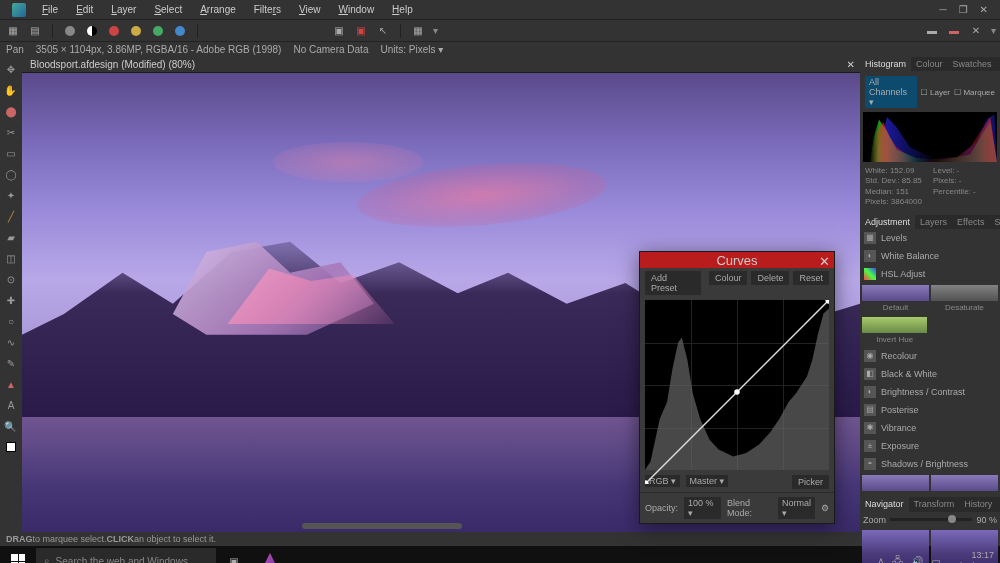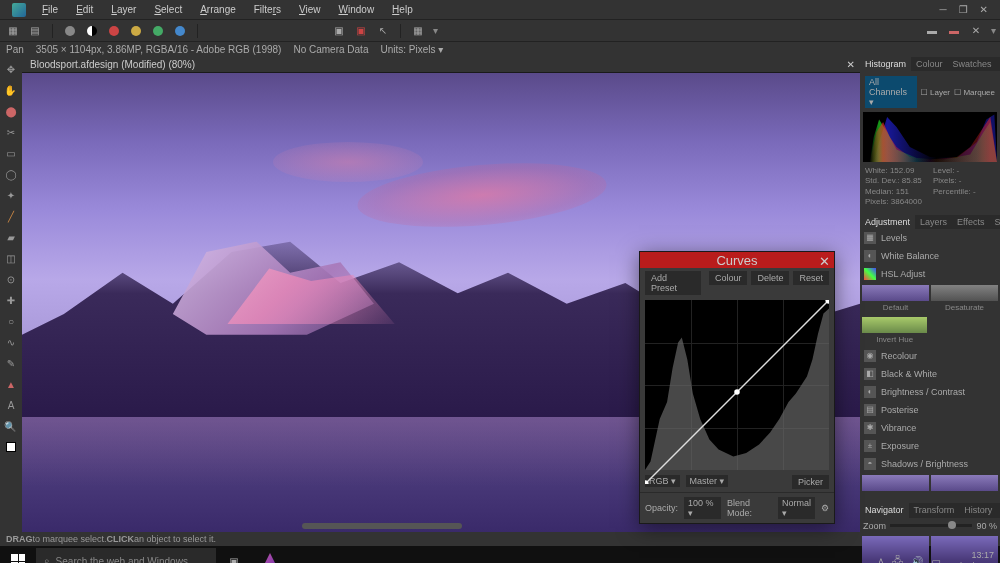--- a/index.html
+++ b/index.html
@@ -291,21 +291,21 @@
           <div class="adj-icon">◓</div>
           <span>Shadows / Brightness</span>
         </div>
     </div>
     <div class="adj-presets">
       <div class="adj-preset"></div>
       <div class="adj-preset"></div>
     </div>
 
     <div class="nav-section">
-      <div class="adj-tabs" style="margin-top:10px">
+      <div class="adj-tabs" style="margin-top:4px">
         <div class="panel-tab active">Navigator</div>
         <div class="panel-tab">Transform</div>
         <div class="panel-tab">History</div>
       </div>
       <div class="nav-controls">
         <span>Zoom</span>
         <div class="nav-slider">
             <div class="nav-slider-thumb"></div>
           </div>
         <span>90 %</span>

